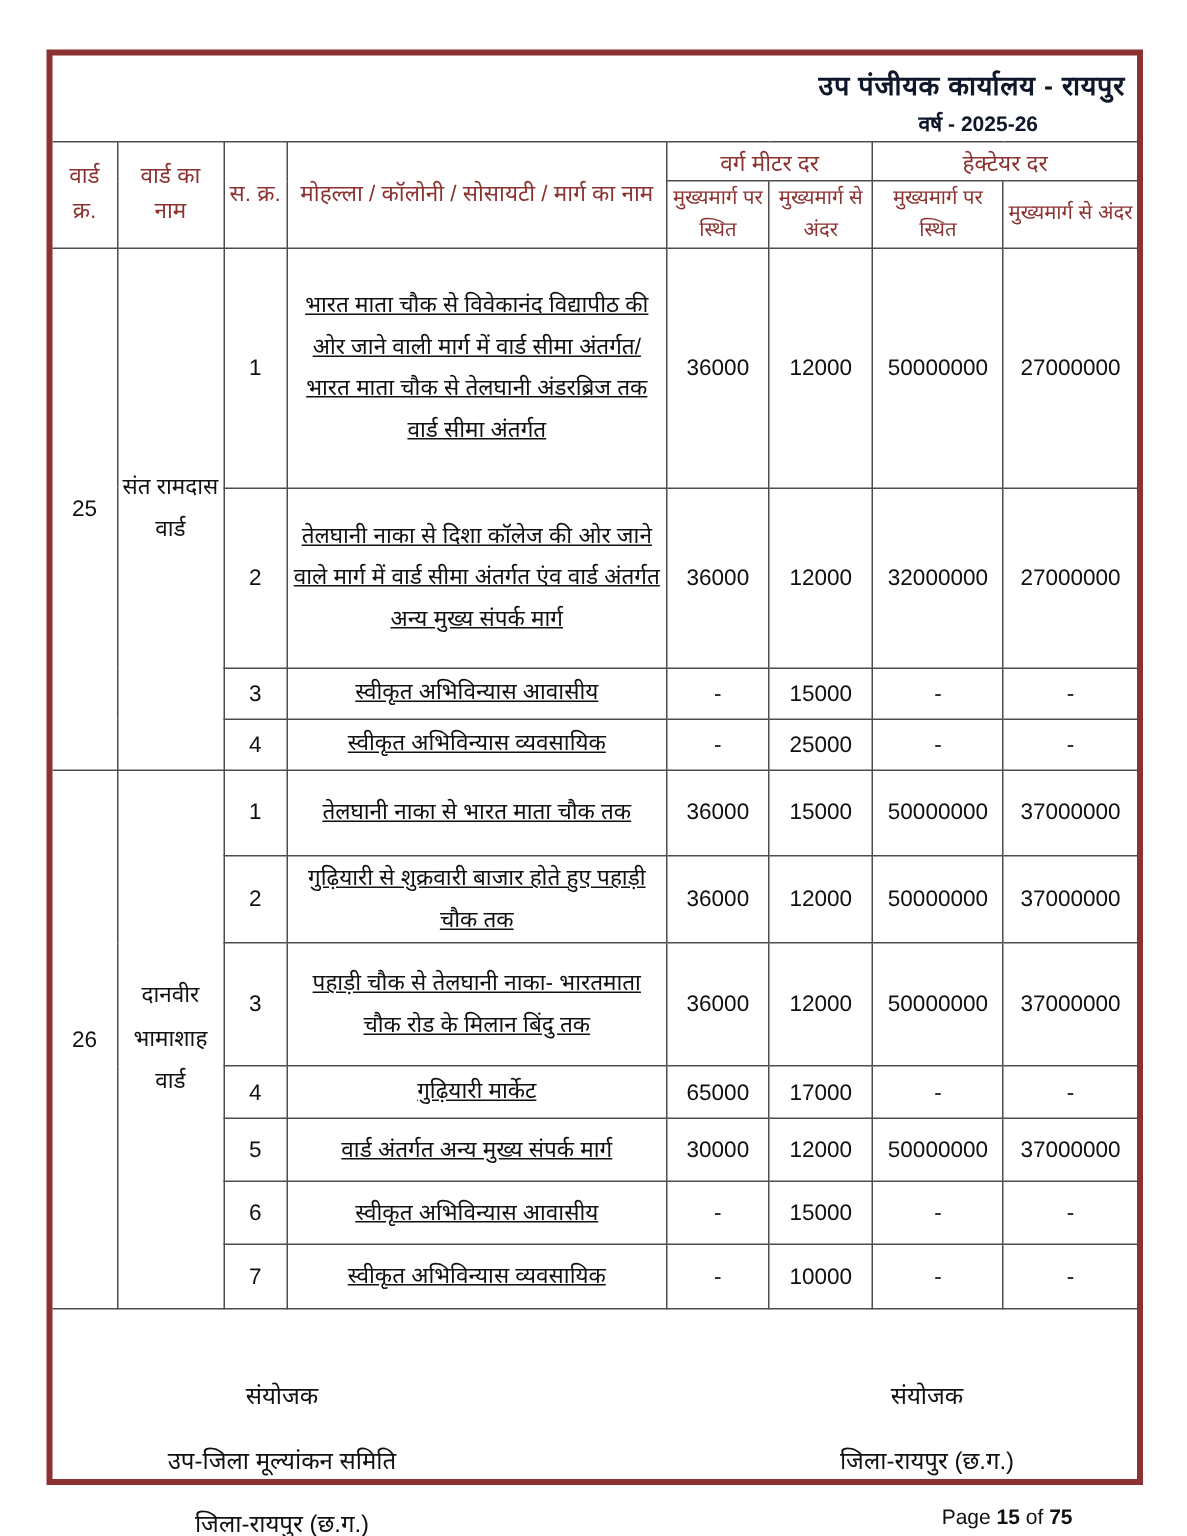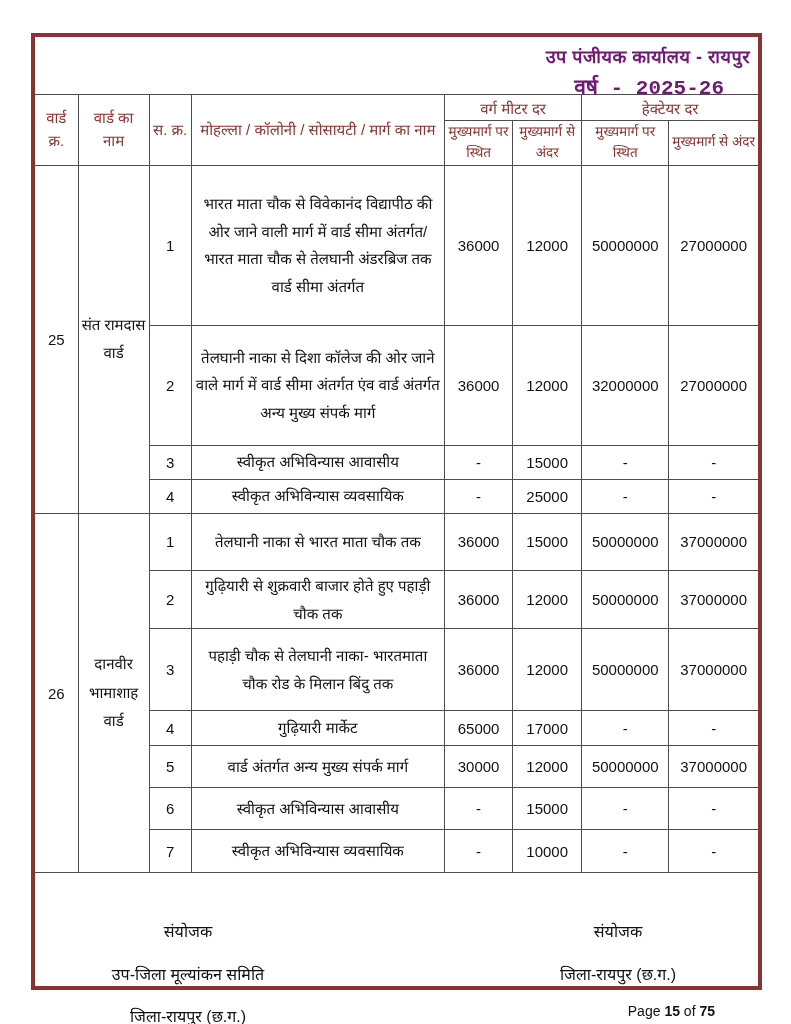--- a/index.html
+++ b/index.html
@@ -6,39 +6,39 @@
   body{
     width:791px;height:1024px;position:relative;background:#ffffff;
     font-family:"Liberation Sans","DejaVu Sans",sans-serif;
     color:#111;
   }
   .frame{
     position:absolute;left:31px;top:33px;width:731px;height:957px;
     border:4px solid #8B3332;box-sizing:border-box;background:#fff;
   }
   
-  .title-block{height:57px;box-sizing:border-box;padding:7px 8px 0 0;text-align:right;color:#701a75;}
+  .title-block{height:57px;box-sizing:border-box;padding:7px 8px 0 0;text-align:right;color:#0f172a;}
   .title-office{font-size:18px;font-weight:bold;letter-spacing:.5px;}
-  .title-year{font-size:21px;font-weight:bold;margin-top:4px;margin-right:26px;font-family:Liberation Mono, monospace;}
+  .title-year{font-size:14px;font-weight:bold;margin-top:4px;margin-right:58px;}
   
   table.rates{border-collapse:collapse;table-layout:fixed;width:100%;}
   table.rates th,table.rates td{
     border:1px solid #4d4d4d;padding:1px 3px;text-align:center;vertical-align:middle;
     font-size:15px;font-weight:normal;box-sizing:border-box;overflow:hidden;
   }
   table.rates tr > *:first-child{border-left:none;}
   table.rates tr > *:last-child{border-right:none;}
   table.rates th{color:#8B3330;}
   tr.hr1{height:26px;}  tr.hr1 th{font-size:15px;}
   tr.hr2{height:44px;}  tr.hr2 th{font-size:13.5px;line-height:1.55;}
   th.span2{line-height:1.5;}
   .rh160{height:160px;} .rh120{height:120px;} .rh34{height:34px;}
   .rh57{height:57px;} .rh43{height:43px;} .rh82{height:82px;}
   .rh35{height:35px;} .rh42{height:42px;}
-  td.loc{line-height:1.85;padding:2px 8px;}
+  td.loc{line-height:1.85;padding:2px 8px;text-decoration:underline;}
   td.wardname{line-height:1.9;}
   td.num{font-size:15px;margin-left:10px;}
   
   .footer{position:relative;height:131px;font-size:16px;}
   .footer-left{position:absolute;left:28px;top:28px;width:250px;text-align:center;line-height:1.4;}
   .footer-right{position:absolute;right:15px;top:28px;width:250px;text-align:center;line-height:1.4;}
   .footer div.fline{margin-bottom:7px;margin-top:20px;}
   .page-line{margin-top:16px;text-align:right;padding-right:28px;font-size:14px;}
   .page-line b{font-weight:bold;}
 </style>

